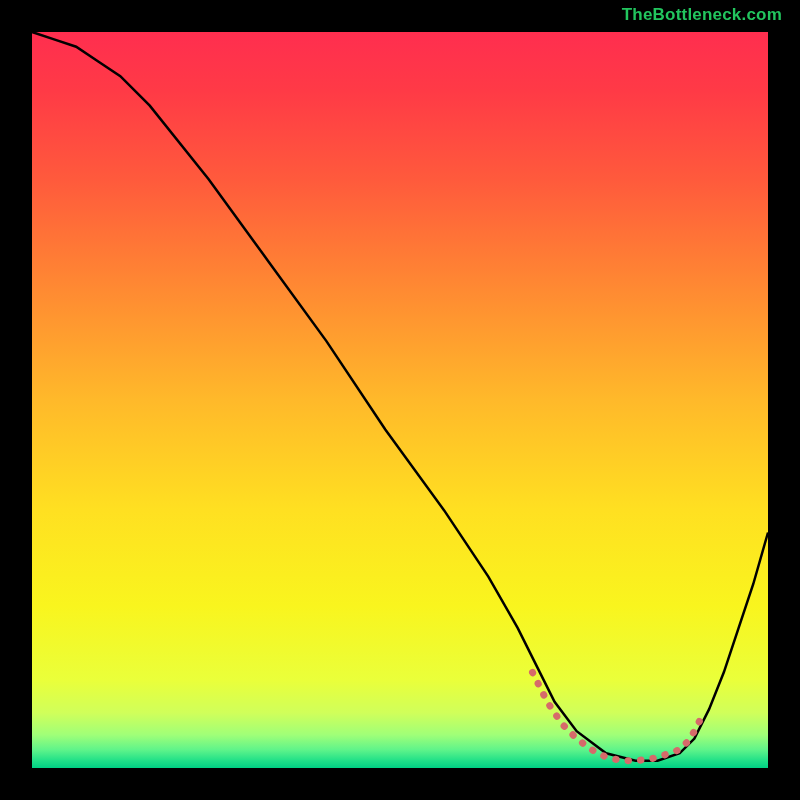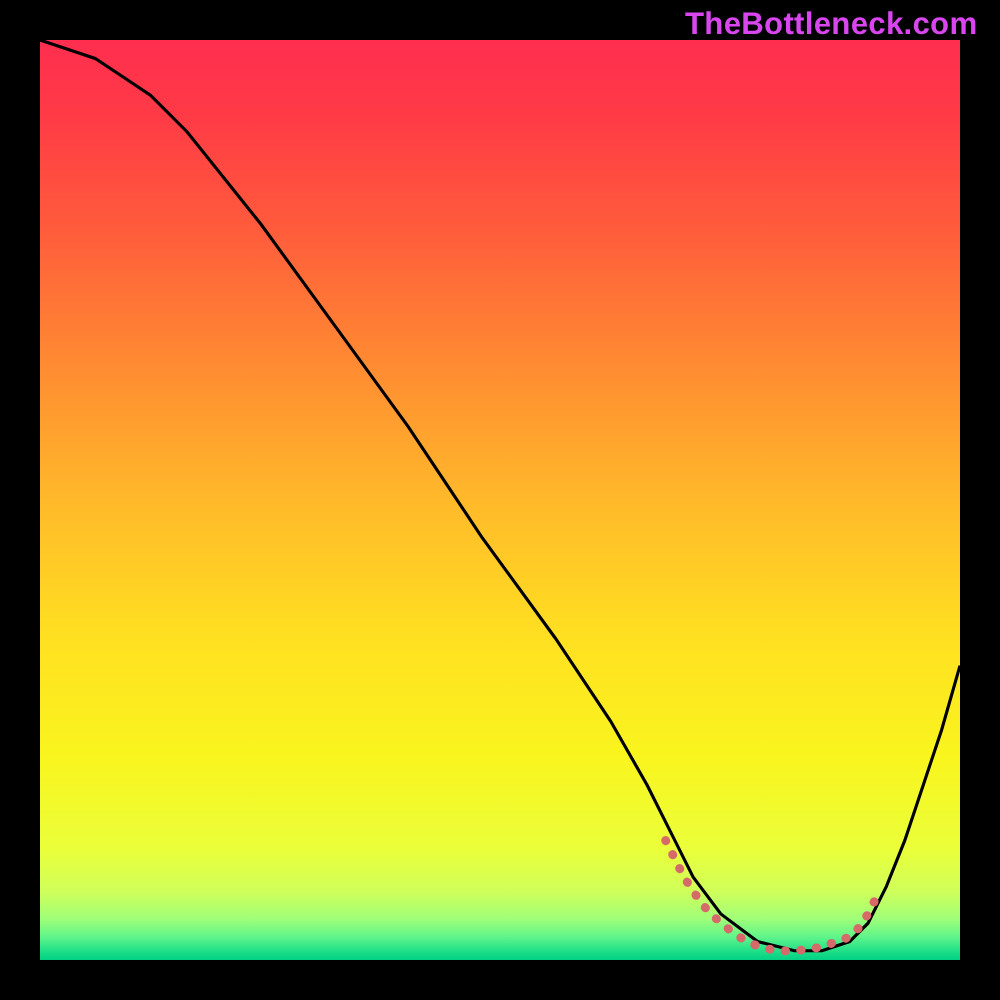--- a/index.html
+++ b/index.html
@@ -13,23 +13,23 @@
   .chart-container {
     position: relative;
     width: 800px;
     height: 800px;
   }
   .watermark {
     position: absolute;
     top: 5px;
     right: 18px;
     font-family: Arial, Helvetica, sans-serif;
-    font-size: 25px;
+    font-size: 17px;
     font-weight: bold;
-    color: #d946ef;
+    color: #22c55e;
     z-index: 10;
     letter-spacing: 0.2px;
   }
   svg {
     display: block;
   }
 </style>
 </head>
 <body>
 

